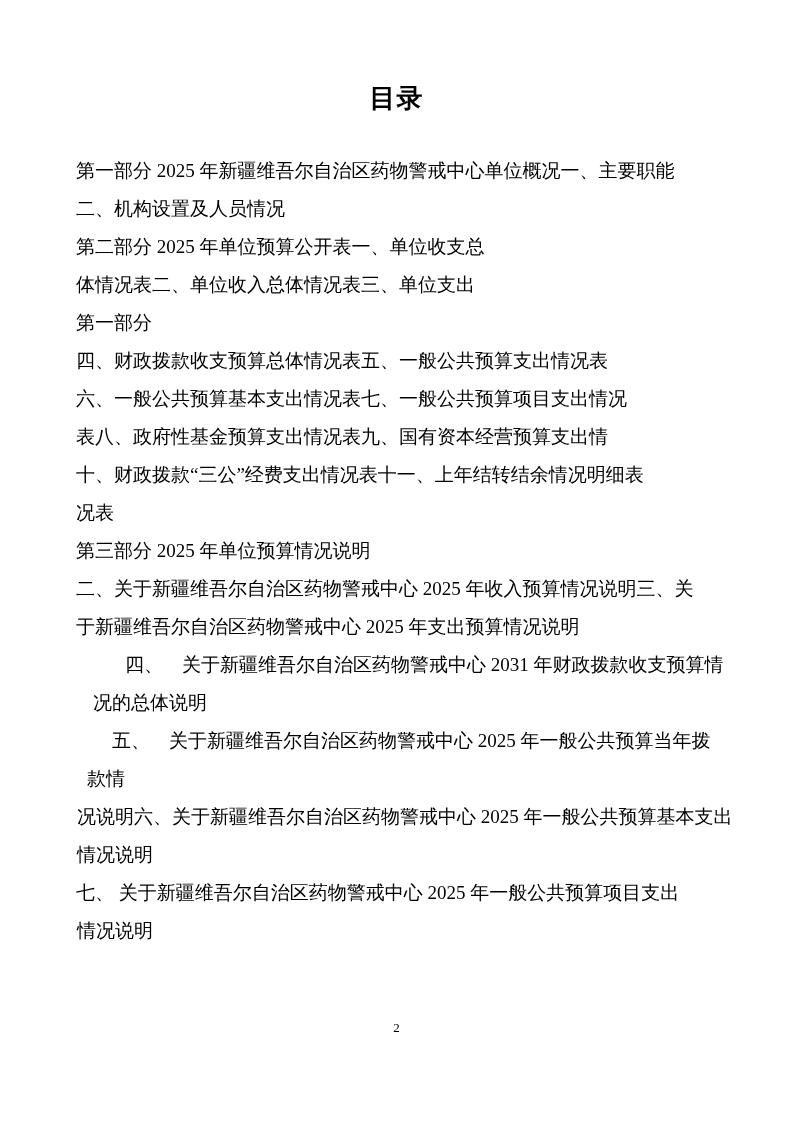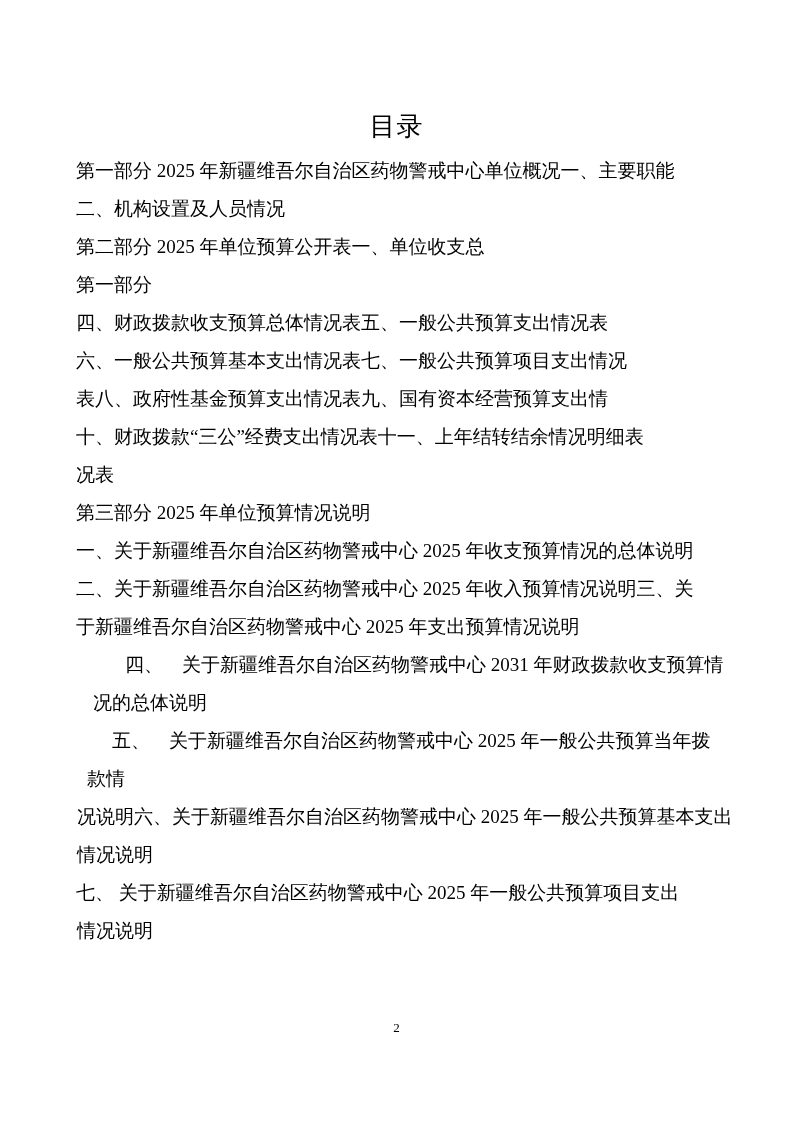--- a/index.html
+++ b/index.html
@@ -16,24 +16,23 @@
     font-family: "Liberation Serif", "DejaVu Serif", serif;
     color: #000000;
   }
   .doc-title {
     position: absolute;
     top: 84px;
     left: 0;
     width: 100%;
     text-align: center;
     font-size: 26px;
-    font-weight: 400;
+    font-weight: 700;
     letter-spacing: 1px;
     line-height: 30px;
-    margin-top: 28px;
   }
   .toc {
     position: absolute;
     top: 152px;
     left: 0;
     width: 100%;
   }
   .line {
     height: 38px;
     line-height: 38px;
@@ -60,28 +59,28 @@
 <body>
 
 <div class="page">
 
   <div class="doc-title">目录</div>
 
   <div class="toc">
     <div class="line ind-std">第一部分 2025 年新疆维吾尔自治区药物警戒中心单位概况一、主要职能</div>
     <div class="line ind-std">二、机构设置及人员情况</div>
     <div class="line ind-std">第二部分 2025 年单位预算公开表一、单位收支总</div>
+    <div class="line ind-std">体情况表二、单位收入总体情况表三、单位支出</div>
     <div class="line ind-std">第一部分</div>
     <div class="line ind-std">四、财政拨款收支预算总体情况表五、一般公共预算支出情况表</div>
     <div class="line ind-std">六、一般公共预算基本支出情况表七、一般公共预算项目支出情况</div>
     <div class="line ind-std">表八、政府性基金预算支出情况表九、国有资本经营预算支出情</div>
     <div class="line ind-std">十、财政拨款“三公”经费支出情况表十一、上年结转结余情况明细表</div>
     <div class="line ind-std">况表</div>
     <div class="line ind-std">第三部分 2025 年单位预算情况说明</div>
-    <div class="line ind-std">一、关于新疆维吾尔自治区药物警戒中心 2025 年收支预算情况的总体说明</div>
     <div class="line ind-std">二、关于新疆维吾尔自治区药物警戒中心 2025 年收入预算情况说明三、关</div>
     <div class="line ind-std">于新疆维吾尔自治区药物警戒中心 2025 年支出预算情况说明</div>
     <div class="line ind-n4">四、　关于新疆维吾尔自治区药物警戒中心 2031 年财政拨款收支预算情</div>
     <div class="line ind-c93">况的总体说明</div>
     <div class="line ind-n5">五、　关于新疆维吾尔自治区药物警戒中心 2025 年一般公共预算当年拨</div>
     <div class="line ind-c87">款情</div>
     <div class="line ind-c77">况说明六、关于新疆维吾尔自治区药物警戒中心 2025 年一般公共预算基本支出</div>
     <div class="line ind-c77">情况说明</div>
     <div class="line ind-std">七、 关于新疆维吾尔自治区药物警戒中心 2025 年一般公共预算项目支出</div>
     <div class="line ind-c77">情况说明</div>

